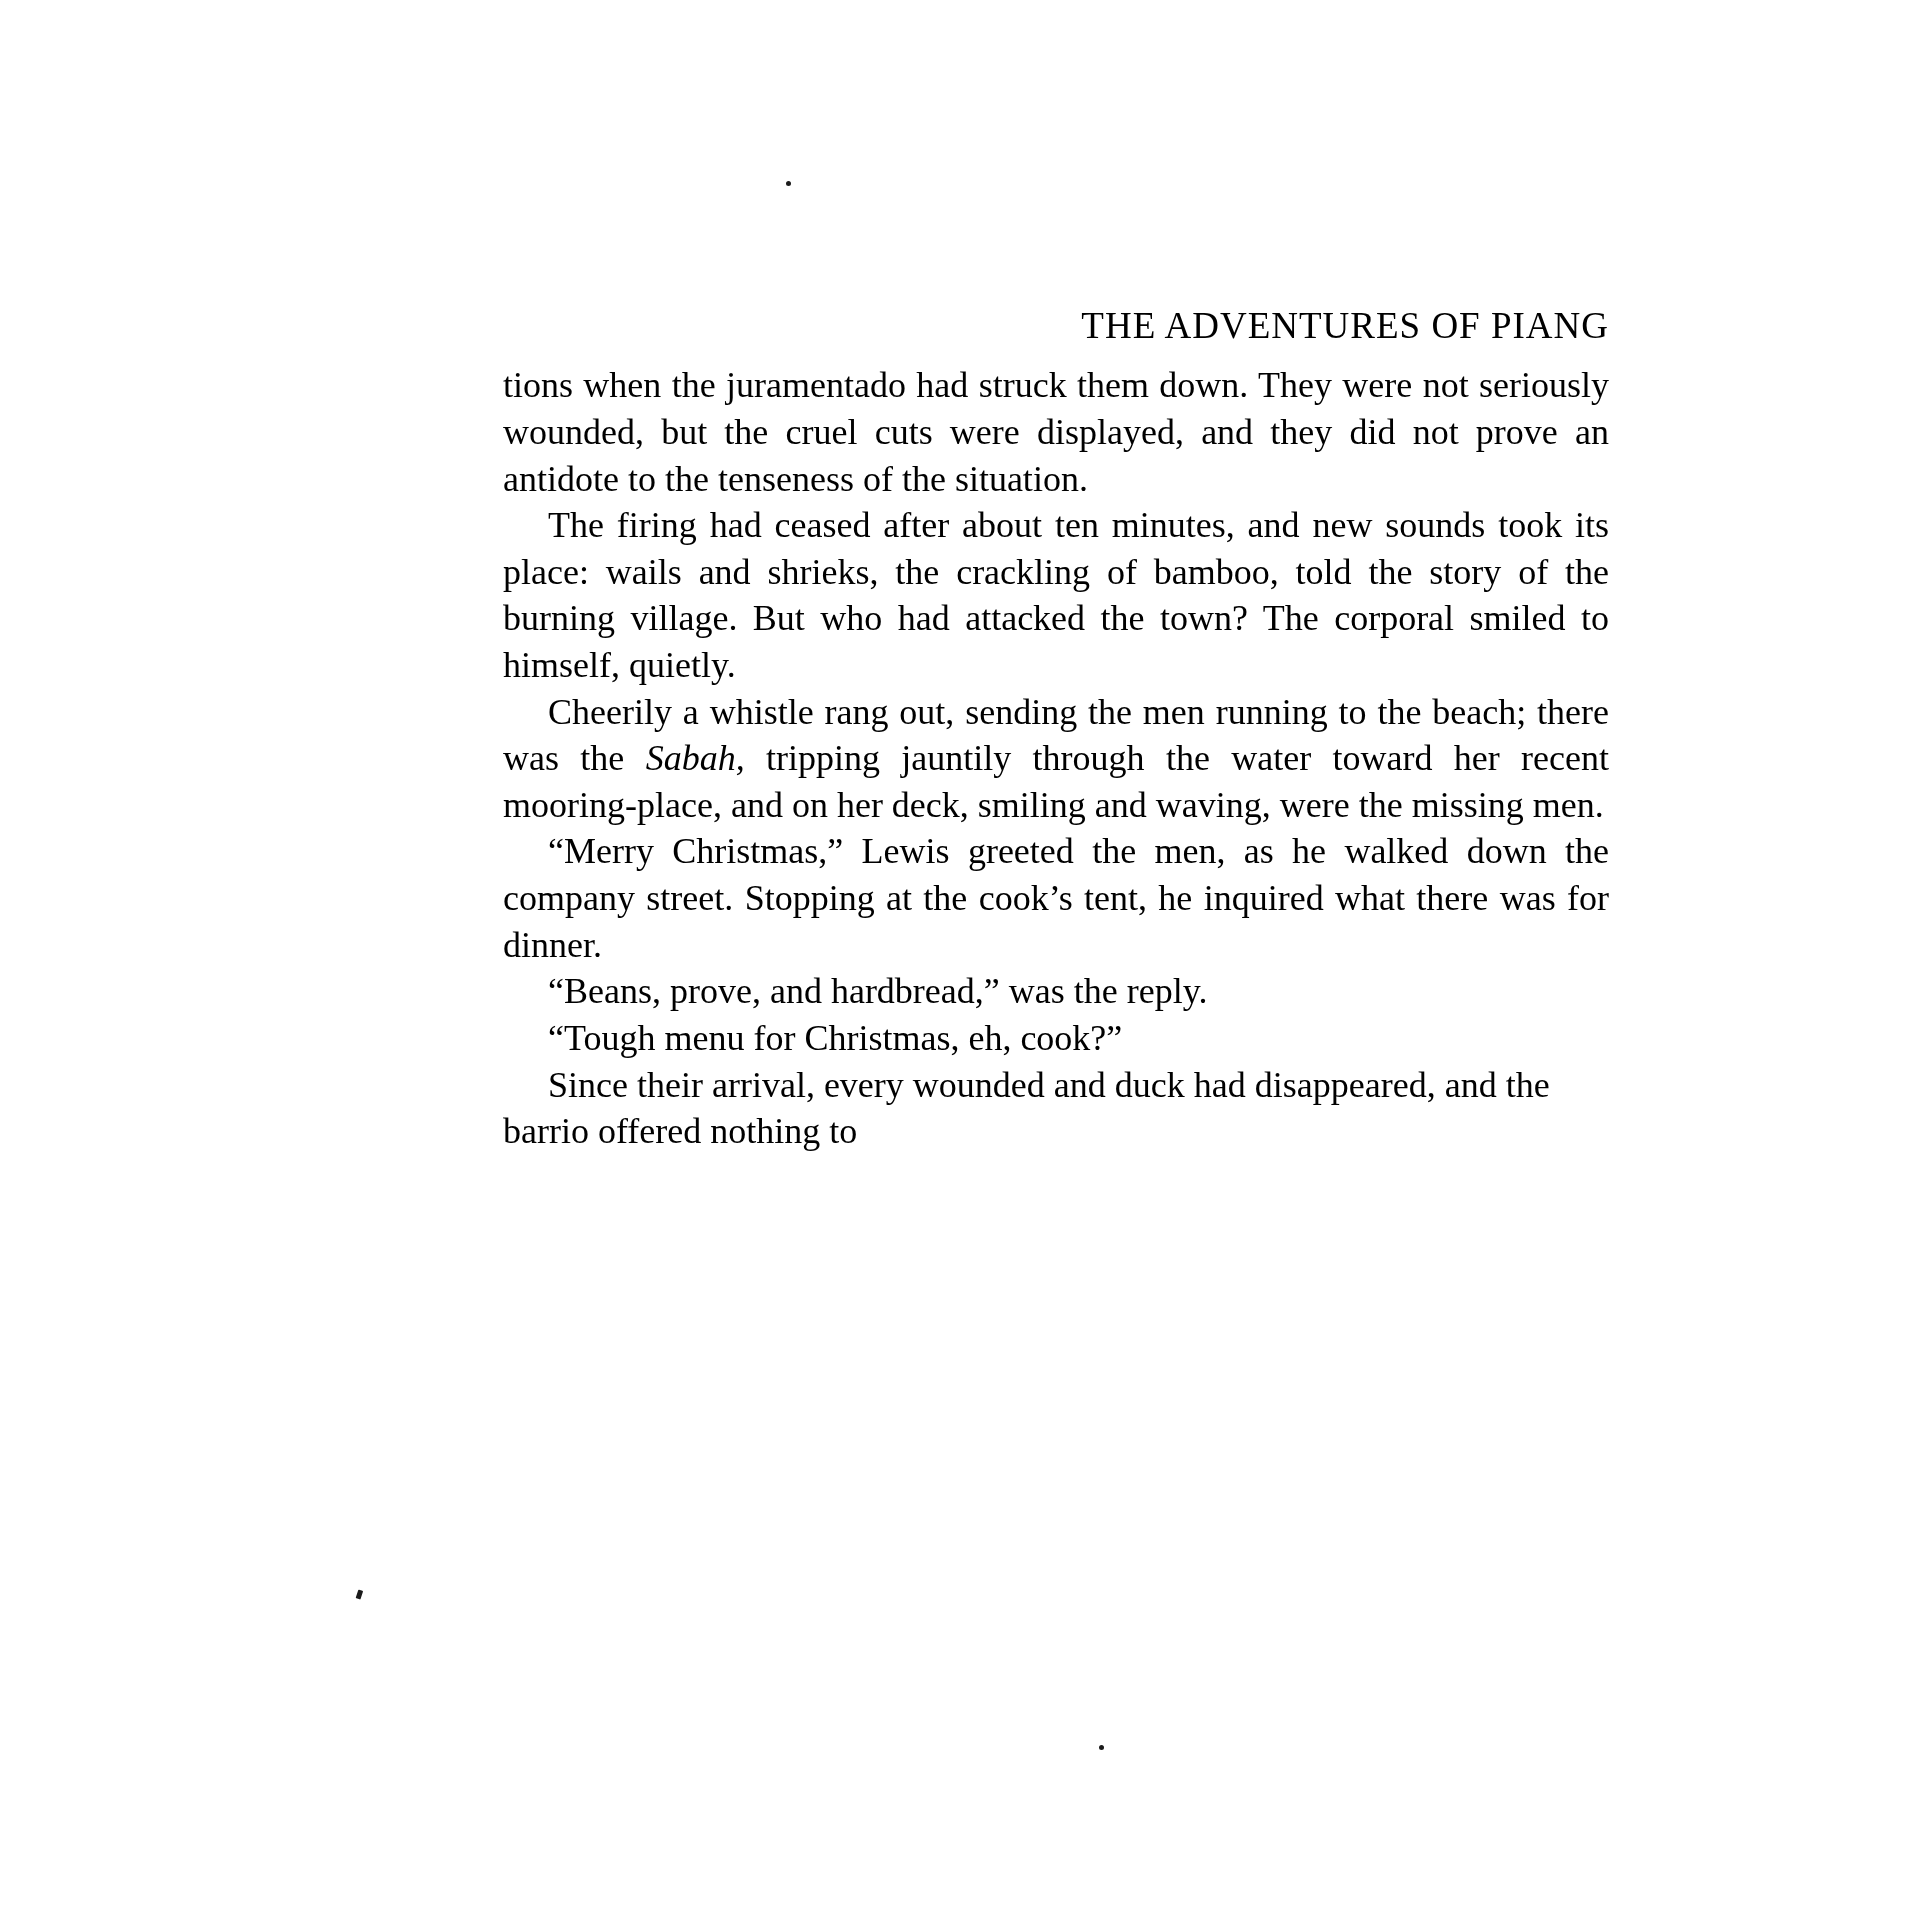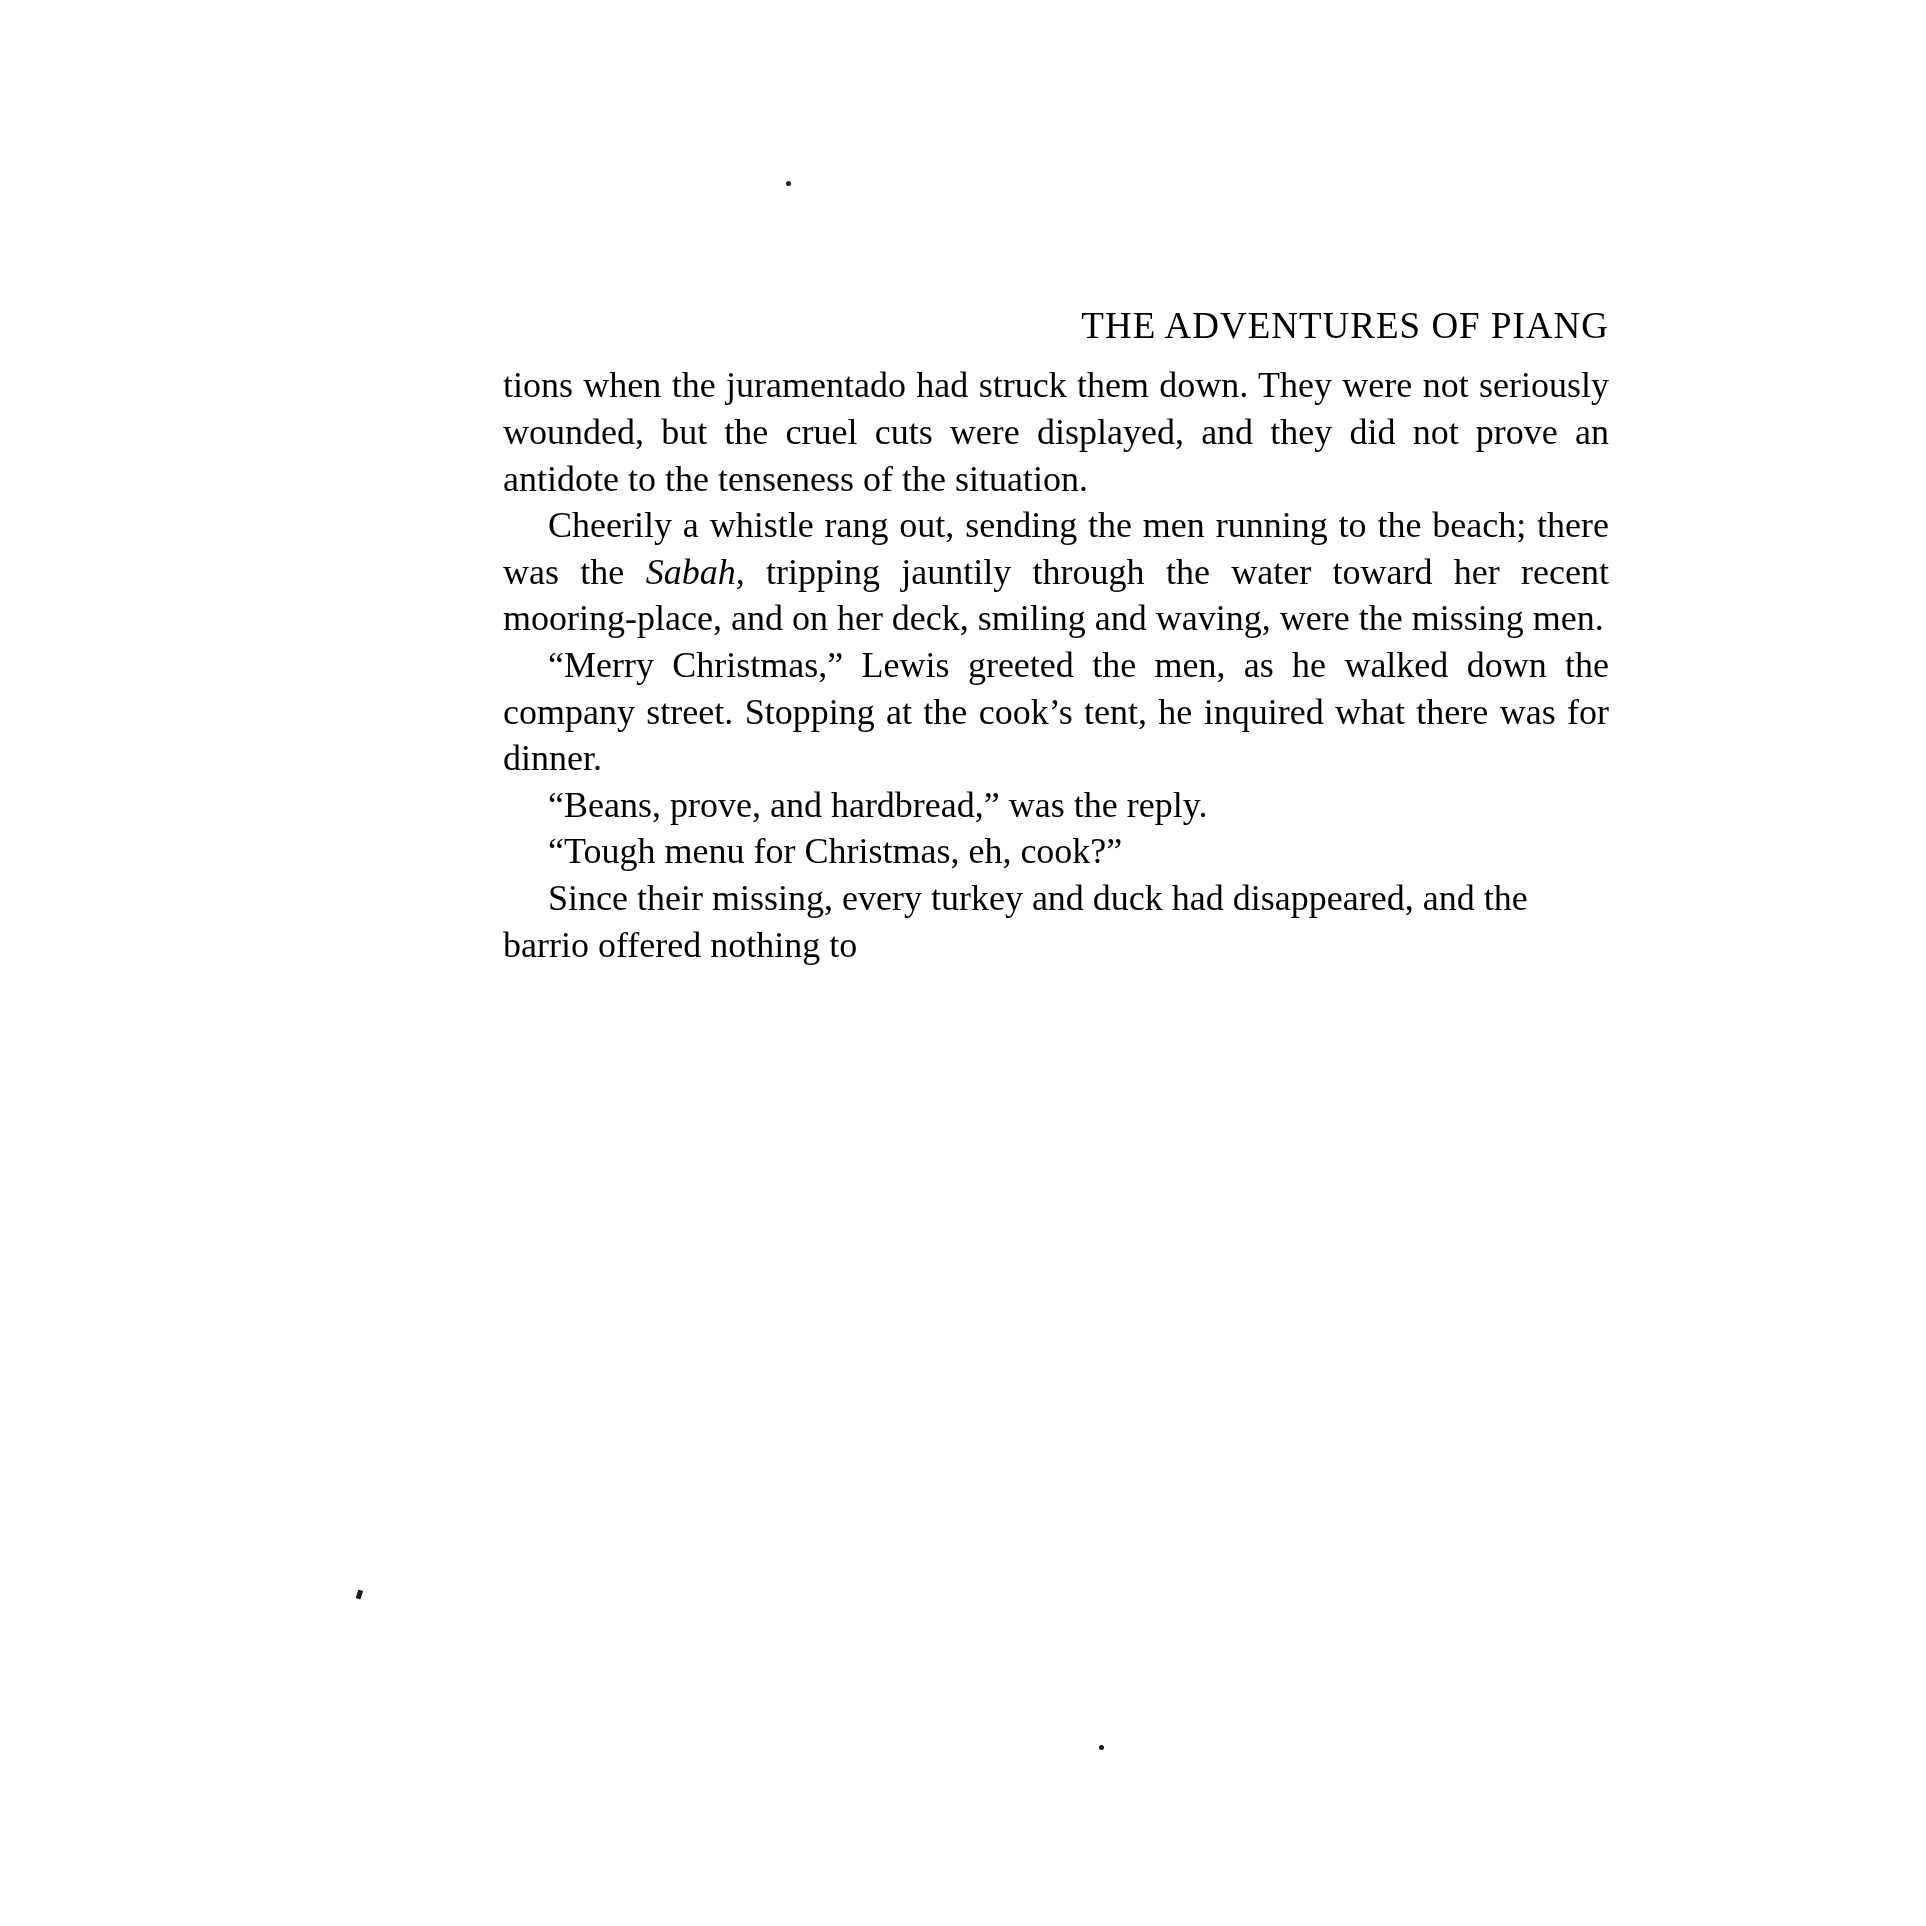--- a/index.html
+++ b/index.html
@@ -96,22 +96,23 @@
   <div class="speck speck-top"></div>
   <div class="speck speck-para"></div>
   <div class="speck speck-mid-left"></div>
 
   <div class="text-block">
 
     <h1 class="running-head">THE ADVENTURES OF PIANG</h1>
 
     <div class="body-text">
       <p>tions when the juramentado had struck them down.  They were not seriously wounded, but the cruel cuts were displayed, and they did not prove an antidote to the tenseness of the situation.</p>
+      <p class="indent">The firing had ceased after about ten minutes, and new sounds took its place: wails and shrieks, the crackling of bamboo, told the story of the burning village.  But who had attacked the town?  The corporal smiled to himself, quietly.</p>
       <p class="indent">Cheerily a whistle rang out, sending the men running to the beach; there was the <em>Sabah,</em> tripping jauntily through the water toward her recent mooring-place, and on her deck, smiling and waving, were the missing men.</p>
       <p class="indent">“Merry Christmas,” Lewis greeted the men, as he walked down the company street.  Stopping at the cook’s tent, he inquired what there was for dinner.</p>
       <p class="indent">“Beans, prove, and hardbread,” was the reply.</p>
       <p class="indent">“Tough menu for Christmas, eh, cook?”</p>
-      <p class="indent">Since their missing, every turkey and duck had disappeared, and the barrio offered nothing to</p>
+      <p class="indent">Since their arrival, every wounded and duck had disappeared, and the barrio offered nothing to</p>
     </div>
   </div>
 
 </div>
 
 
 </body></html>

